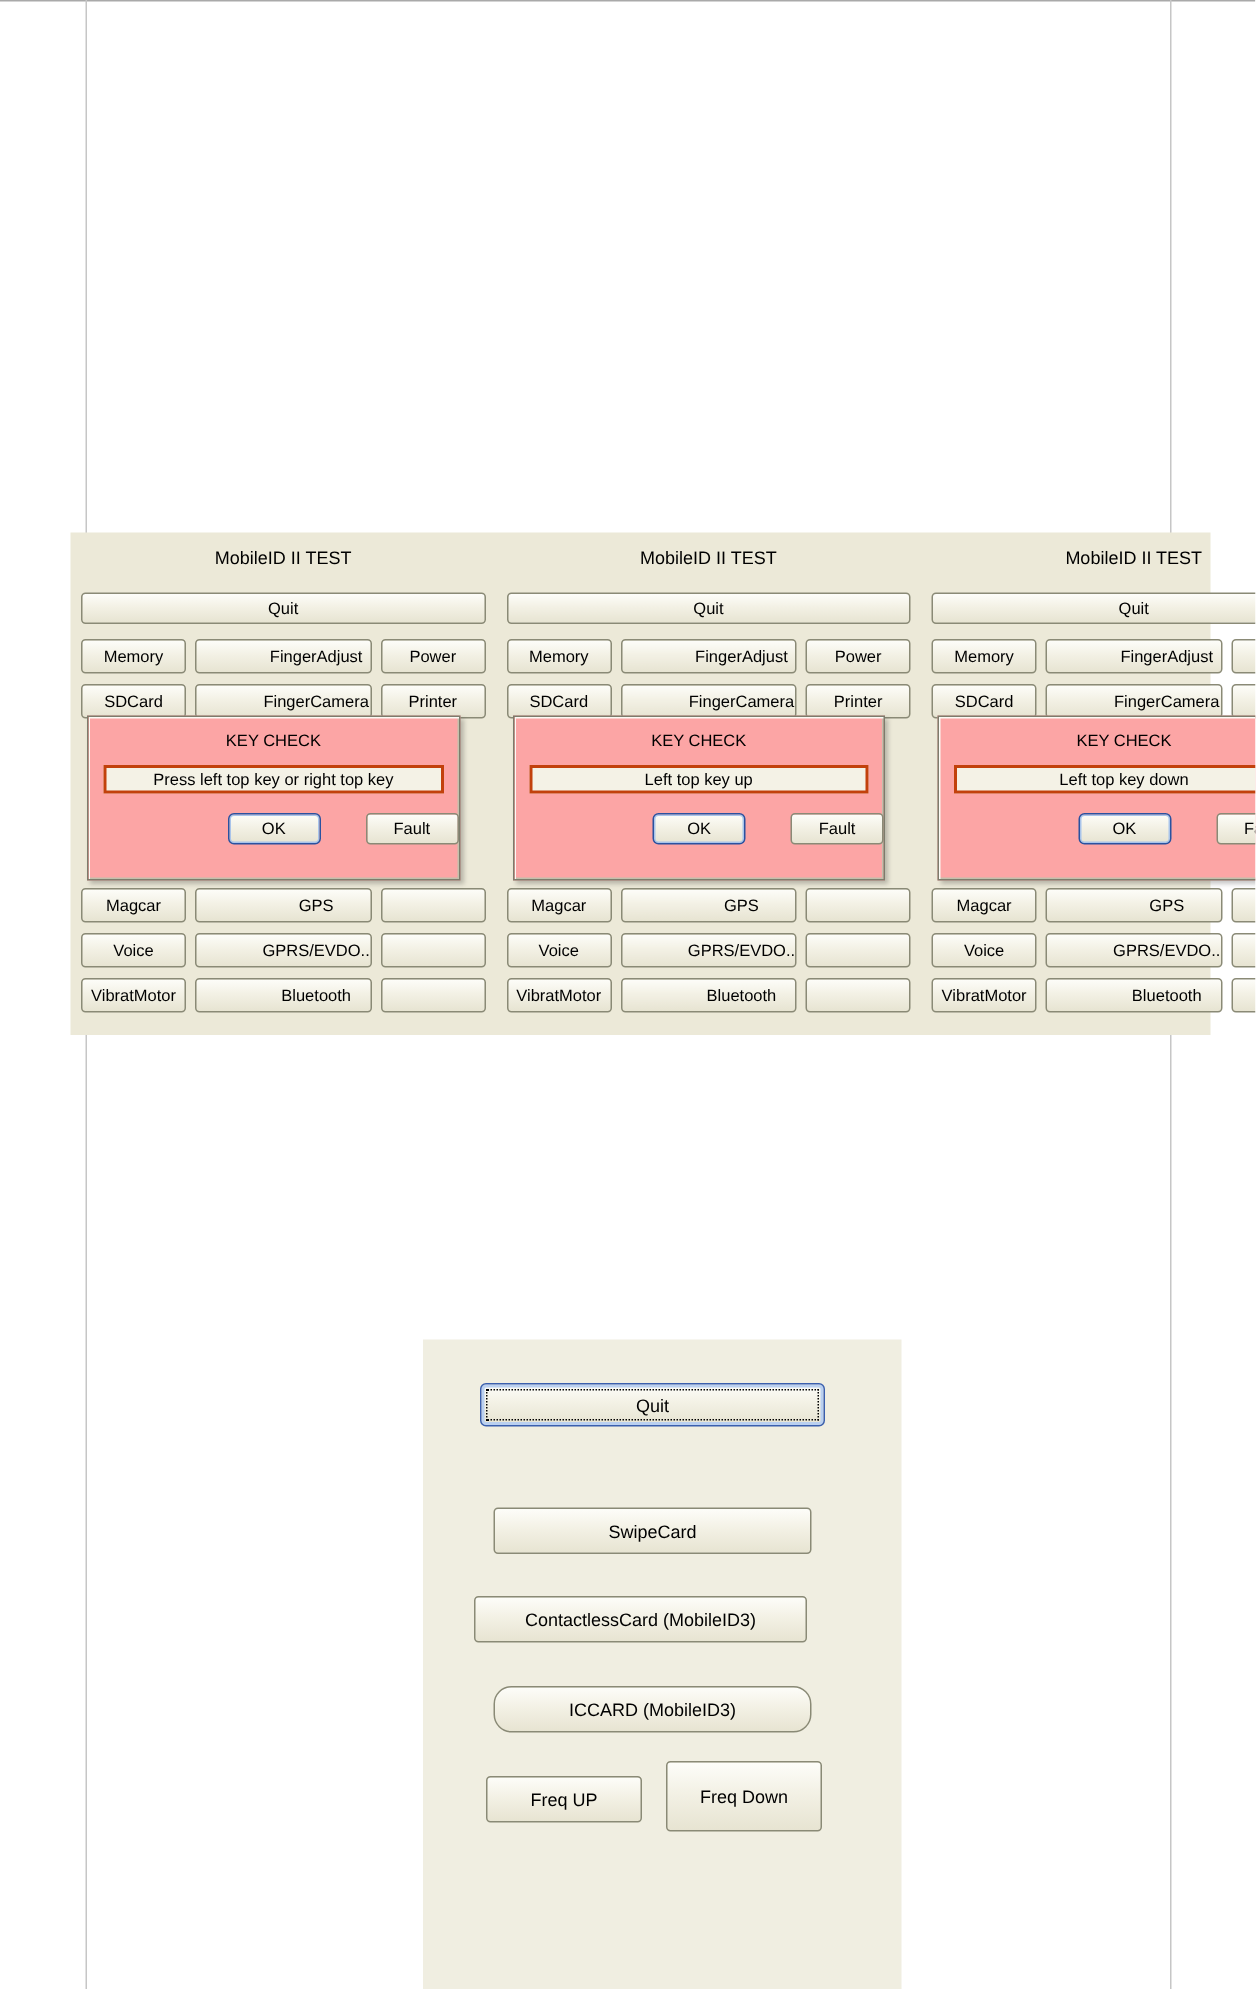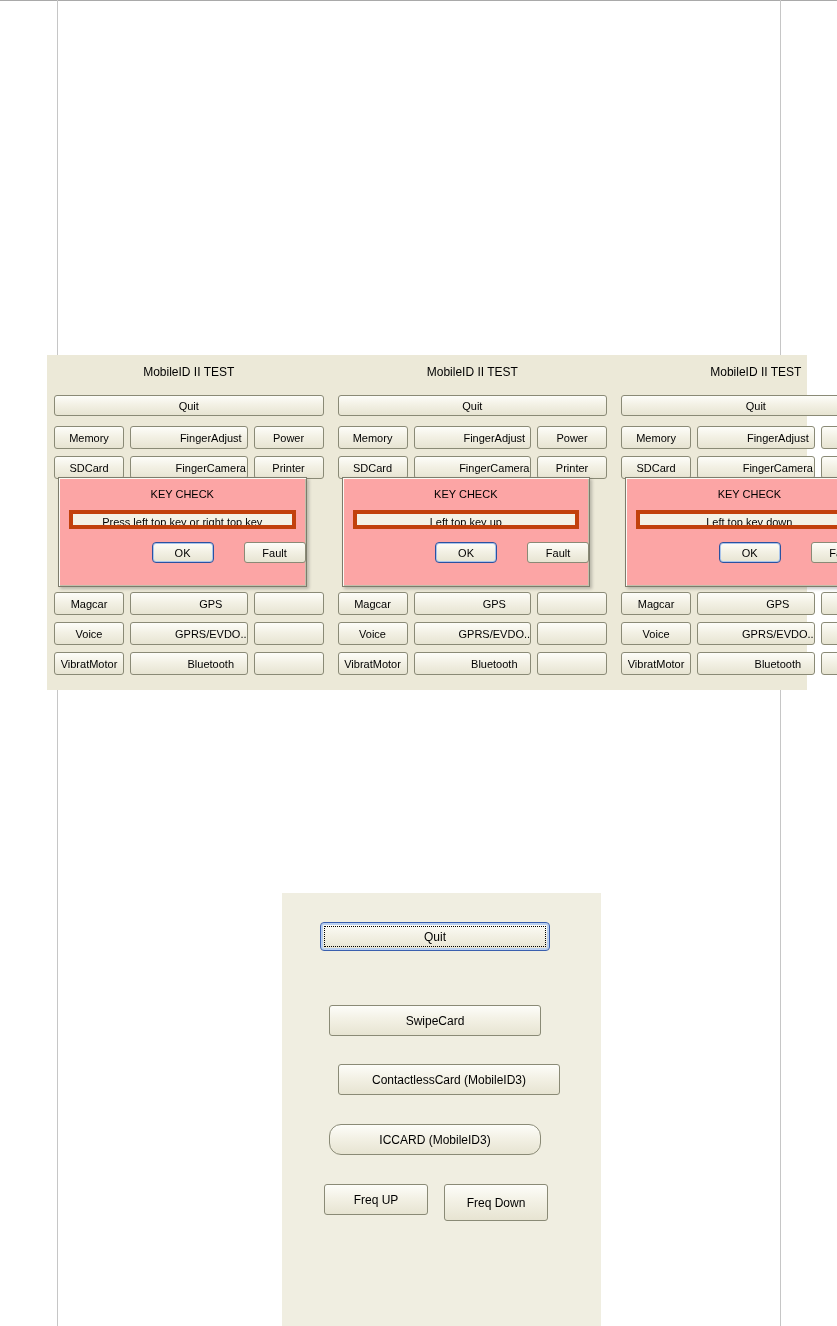--- a/index.html
+++ b/index.html
@@ -29,40 +29,40 @@
   .blank-btn { background:linear-gradient(180deg,#fdfdf9 0%,#f3f1e5 45%,#e7e4d2 100%); }
 
   .dialog-spacer { height:106px; }
 
   .key-dialog { position:absolute; left:11px; right:24px; top:122px; height:110px;
                 background:#fca5a5; border:1px solid #7d7c6c; z-index:3;
                 box-shadow:inset 1px 1px 0 #fbfaf4, inset -1px -1px 0 #c2bfab,
                            2px 2px 3px rgba(0,0,0,0.22); }
   .dialog-title { text-align:center; font-size:11px; margin-top:10px; }
   .dialog-message { margin:10px 10px 0; height:19px; line-height:17px; text-align:center;
-                    font-size:11px; border:4px solid #c2410c; background:#f4f2e6;
+                    font-size:11px; border:2px solid #c2410c; background:#f4f2e6;
                     overflow:hidden; white-space:nowrap; }
   .dialog-buttons { display:flex; justify-content:flex-end; gap:30px; margin-top:13px;padding-left:40px; }
   .dialog-buttons .xp-btn { width:62px; height:21px; }
   .ok-btn { border:1px solid #2a52a0; box-shadow:inset 0 0 0 1px #a9c4ea; border-radius:4px; }
 
   
   .card-panel { position:absolute; left:282px; top:893px; width:319px; height:433px;
                 background:#f0eee1; }
   .card-btn { position:absolute; font-size:12px;
               background:linear-gradient(180deg,#fdfdf9 0%,#f3f1e5 45%,#e7e4d2 100%);
               border:1px solid #8a8a76; border-radius:3px; cursor:pointer; }
   .focused-btn { border:1px solid #3a5fae; box-shadow:inset 0 0 0 2px #bad0f0;
                  outline:1px dotted #000; outline-offset:-5px; border-radius:4px; }
   #cp-quit       { left:38px;  top:29px;  width:230px; height:29px; }
   #cp-swipe      { left:47px;  top:112px; width:212px; height:31px; }
-  #cp-contactless{ left:56px;  top:171px; width:222px; height:31px; }
+  #cp-contactless{ left:34px;  top:171px; width:222px; height:31px; }
   #cp-iccard     { left:47px;  top:231px; width:212px; height:31px;border-radius:12px; }
   #cp-frequp     { left:42px;  top:291px; width:104px; height:31px; }
-  #cp-freqdown   { left:162px; top:291px; width:104px; height:37px; }
+  #cp-freqdown   { left:162px; top:281px; width:104px; height:47px; }
 </style>
 </head>
 <body>
 
 <div class="page">
   <div class="page-top-line"></div>
   <div class="page-left-line"></div>
   <div class="page-right-line"></div>
 
   <div class="screens">

